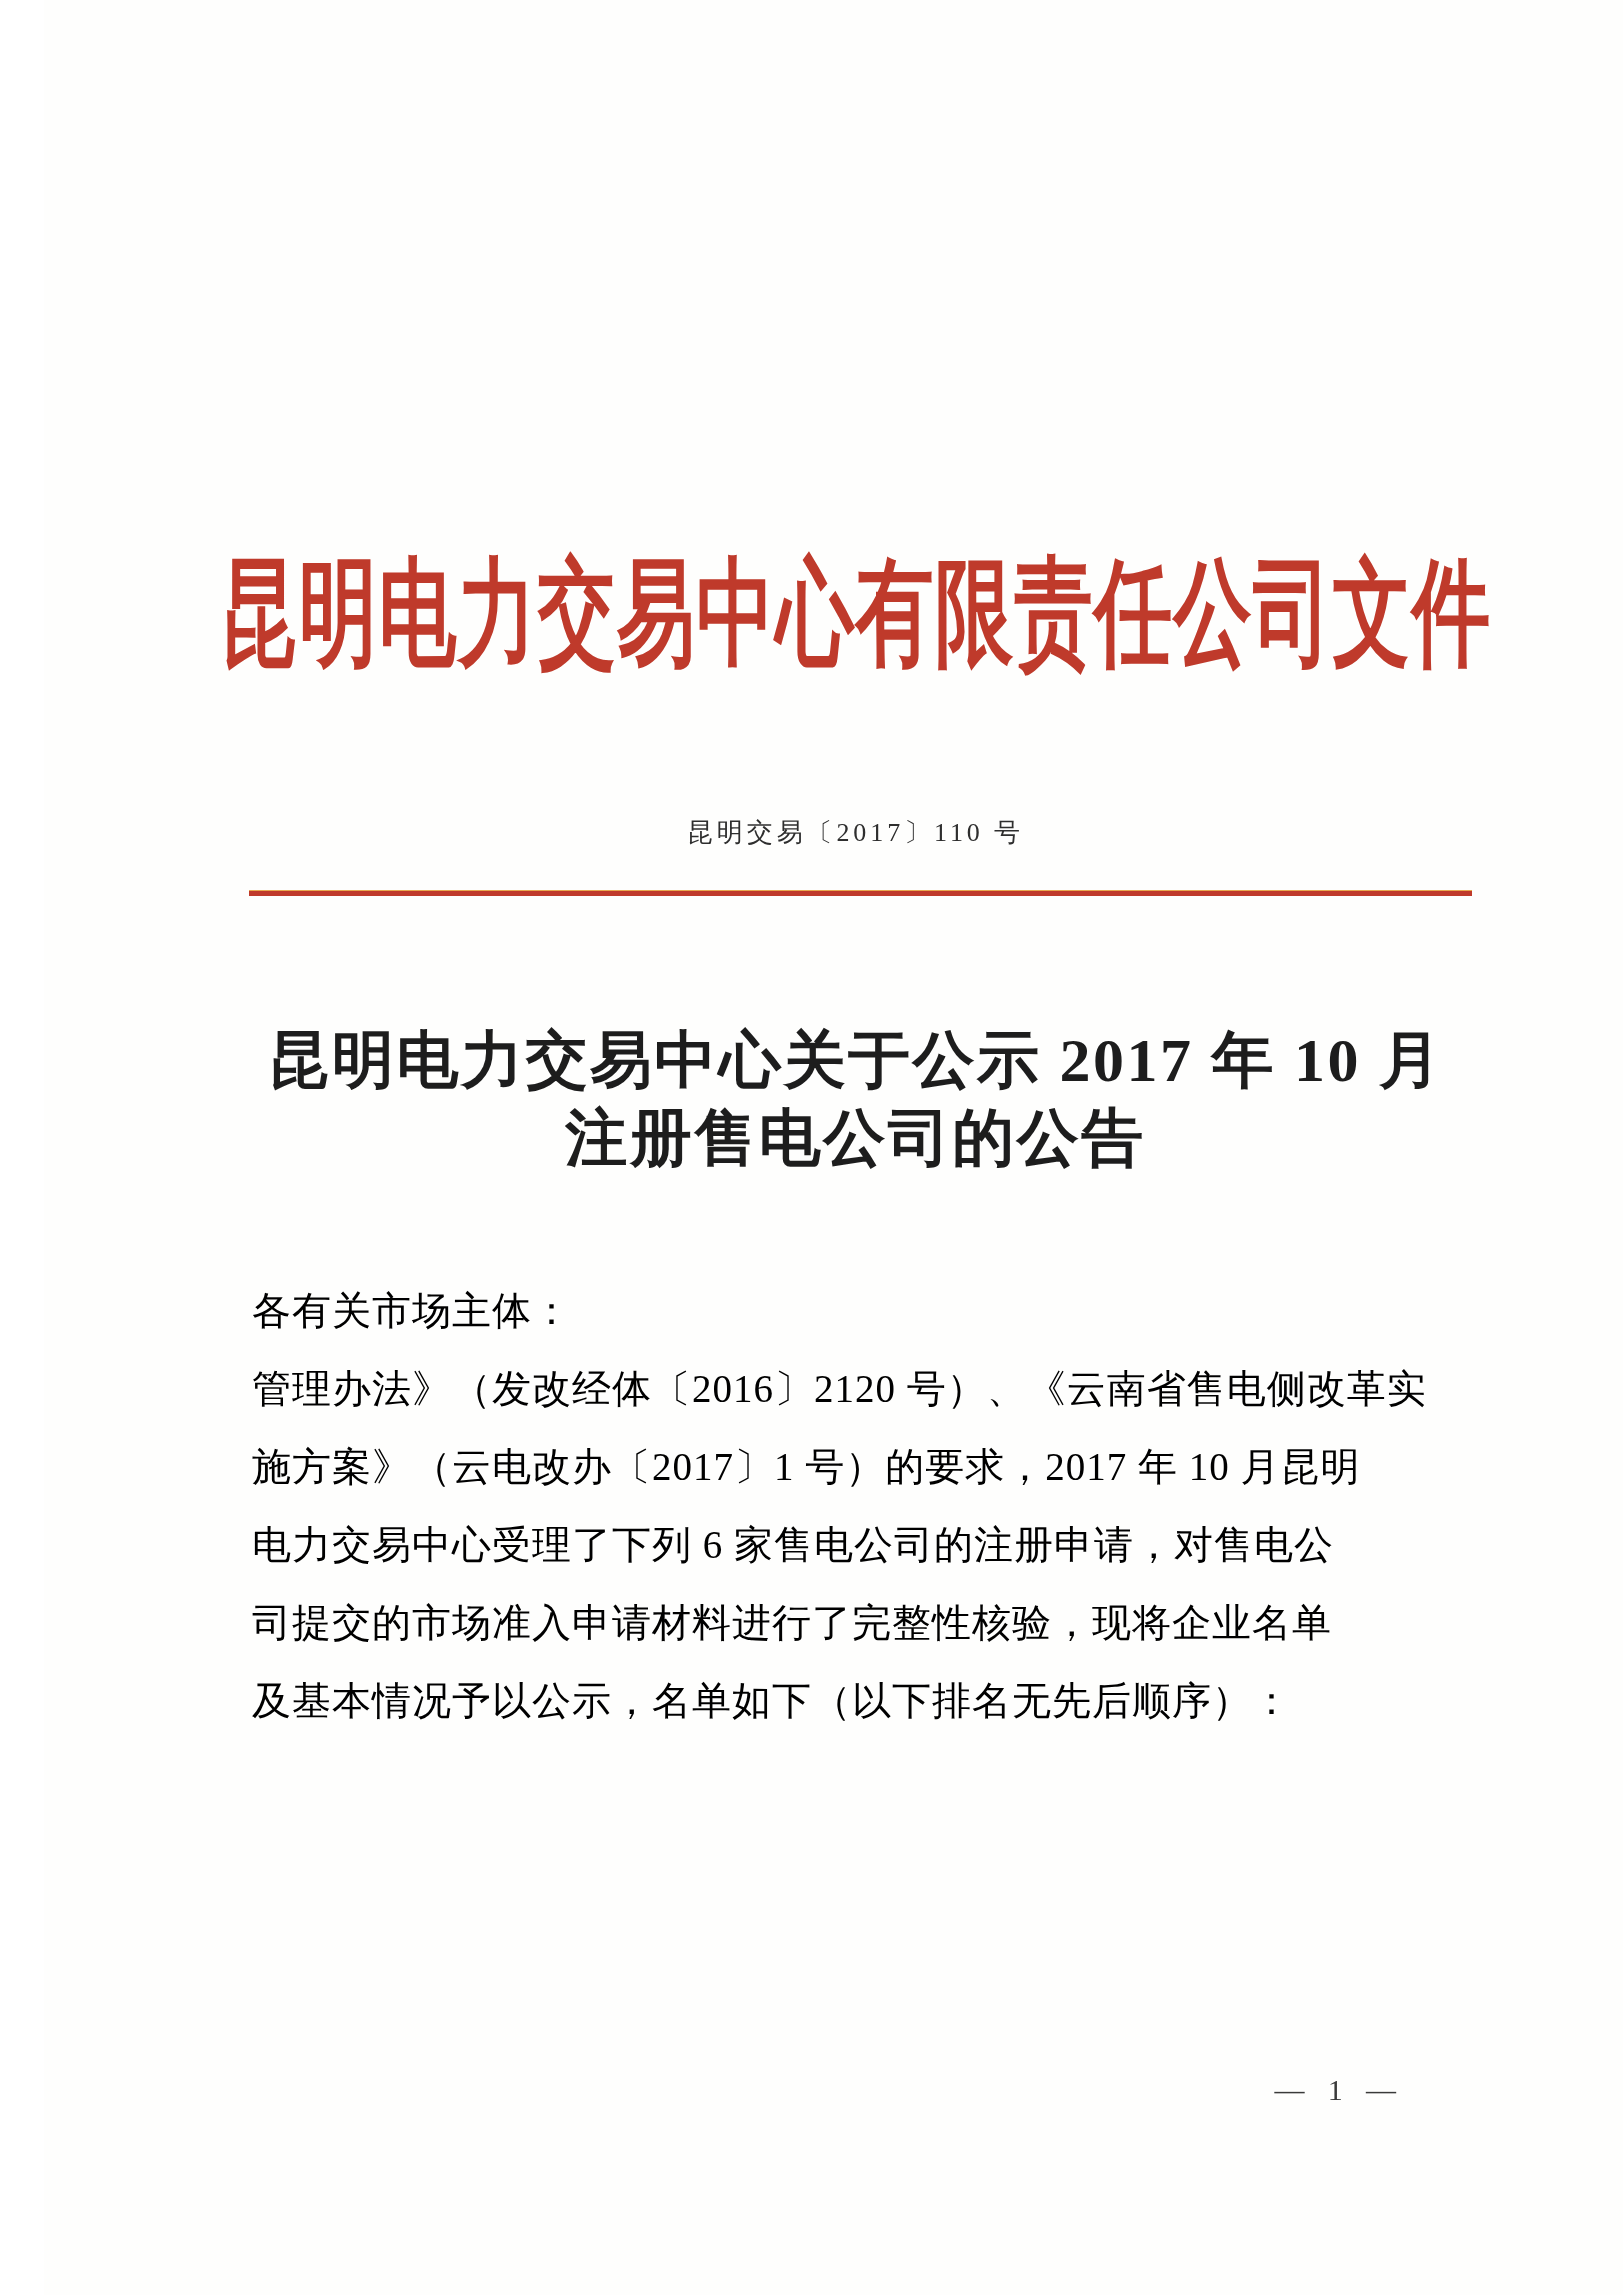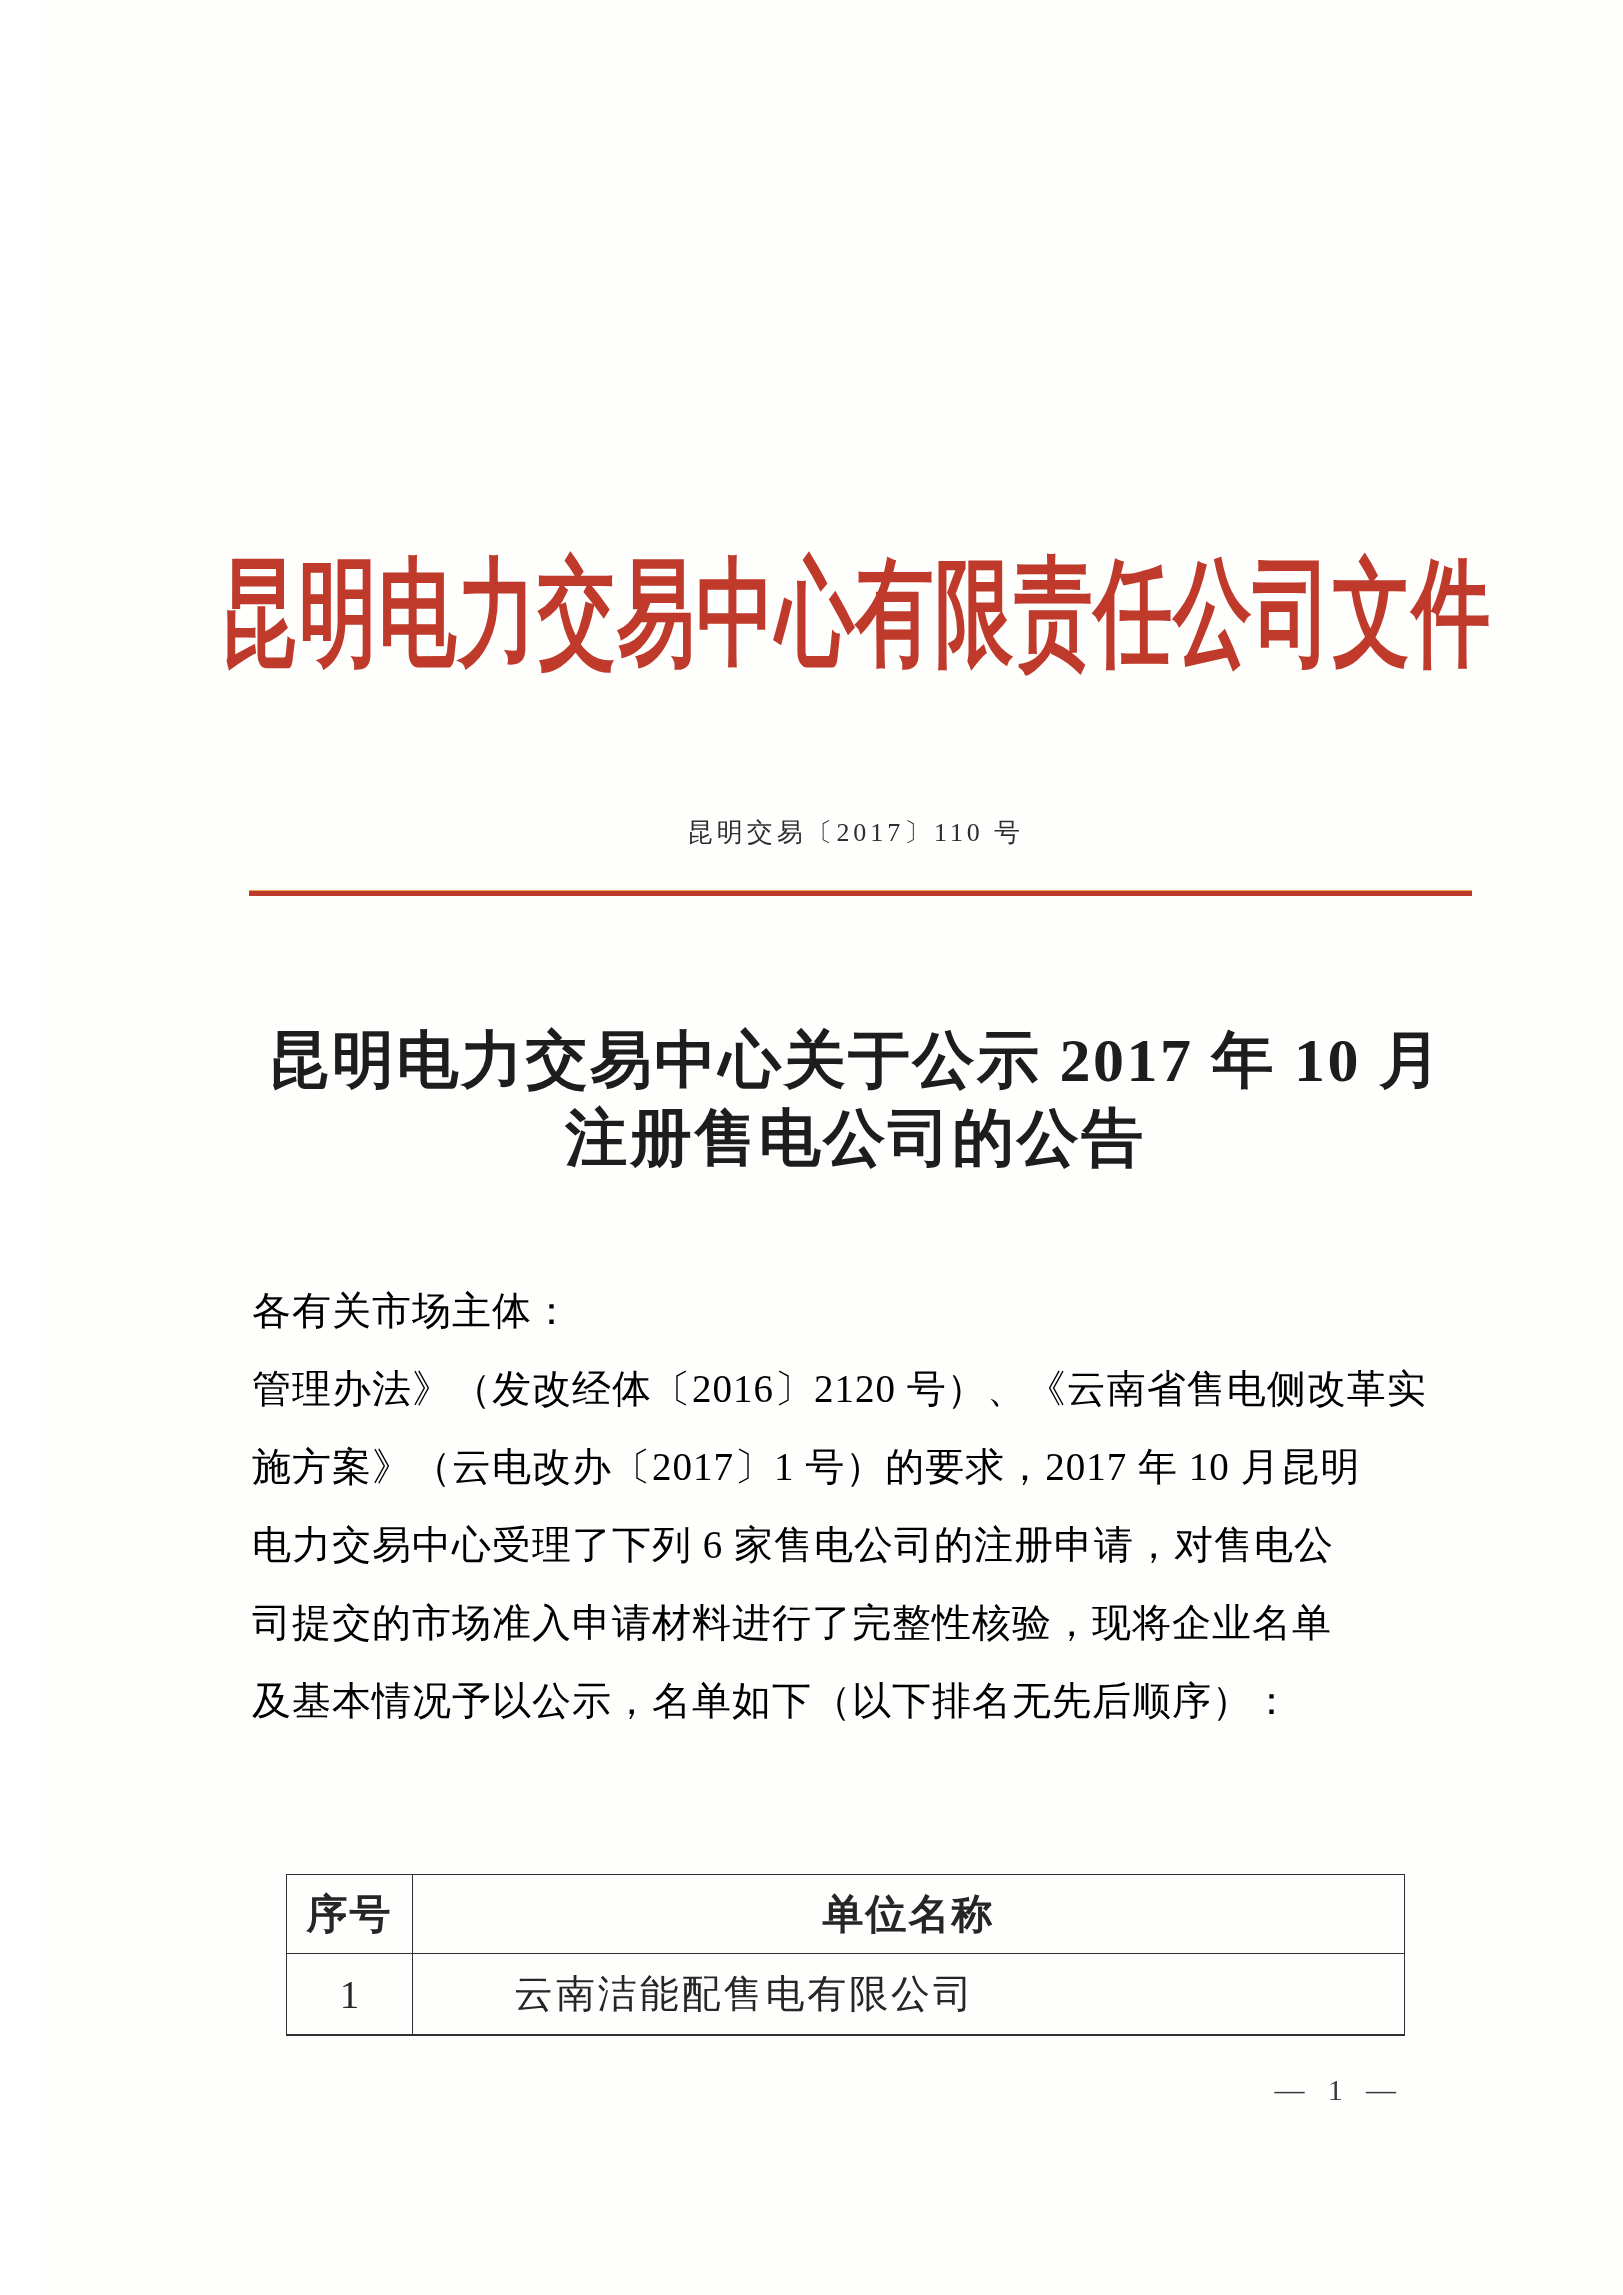--- a/index.html
+++ b/index.html
@@ -145,29 +145,17 @@
 
   <div class="body-text">
     <div class="body-line">各有关市场主体：</div>
     <div class="body-line">管理办法》（发改经体〔2016〕2120 号）、《云南省售电侧改革实</div>
     <div class="body-line">施方案》（云电改办〔2017〕1 号）的要求，2017 年 10 月昆明</div>
     <div class="body-line">电力交易中心受理了下列 6 家售电公司的注册申请，对售电公</div>
     <div class="body-line">司提交的市场准入申请材料进行了完整性核验，现将企业名单</div>
     <div class="body-line">及基本情况予以公示，名单如下（以下排名无先后顺序）：</div>
   </div>
 
-  <table class="company-table">
-    <tbody>
-      <tr class="header-row">
-        <th class="col-seq">序号</th>
-        <th class="col-name">单位名称</th>
-      </tr>
-      <tr class="data-row">
-        <td class="cell-seq">1</td>
-        <td class="cell-name">云南洁能配售电有限公司</td>
-      </tr>
-    </tbody>
-  </table>
 
   <div class="page-number">— 1 —</div>
 
 </div>
 
 
 </body></html>

